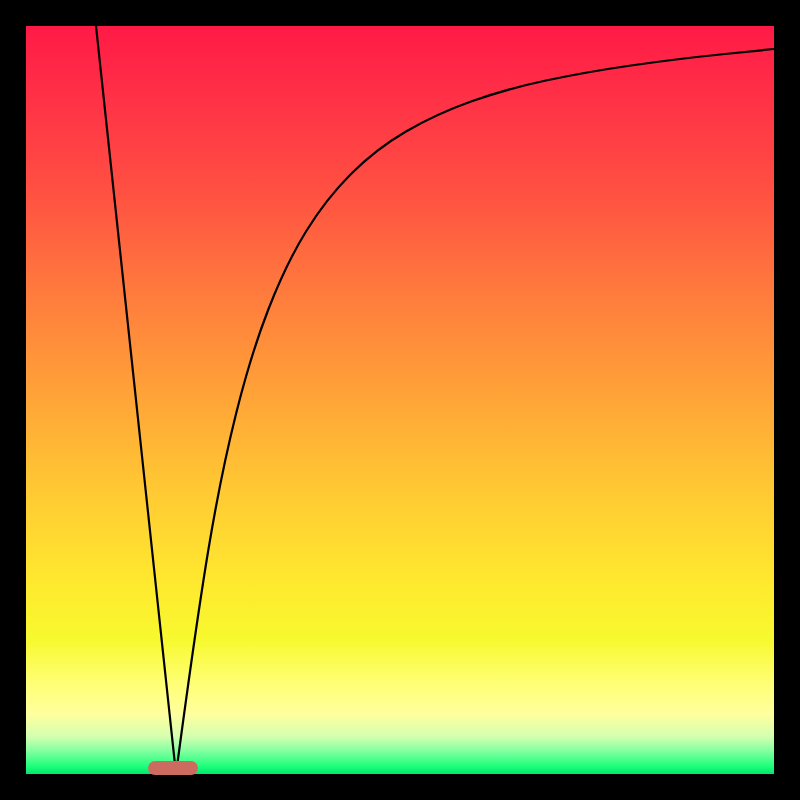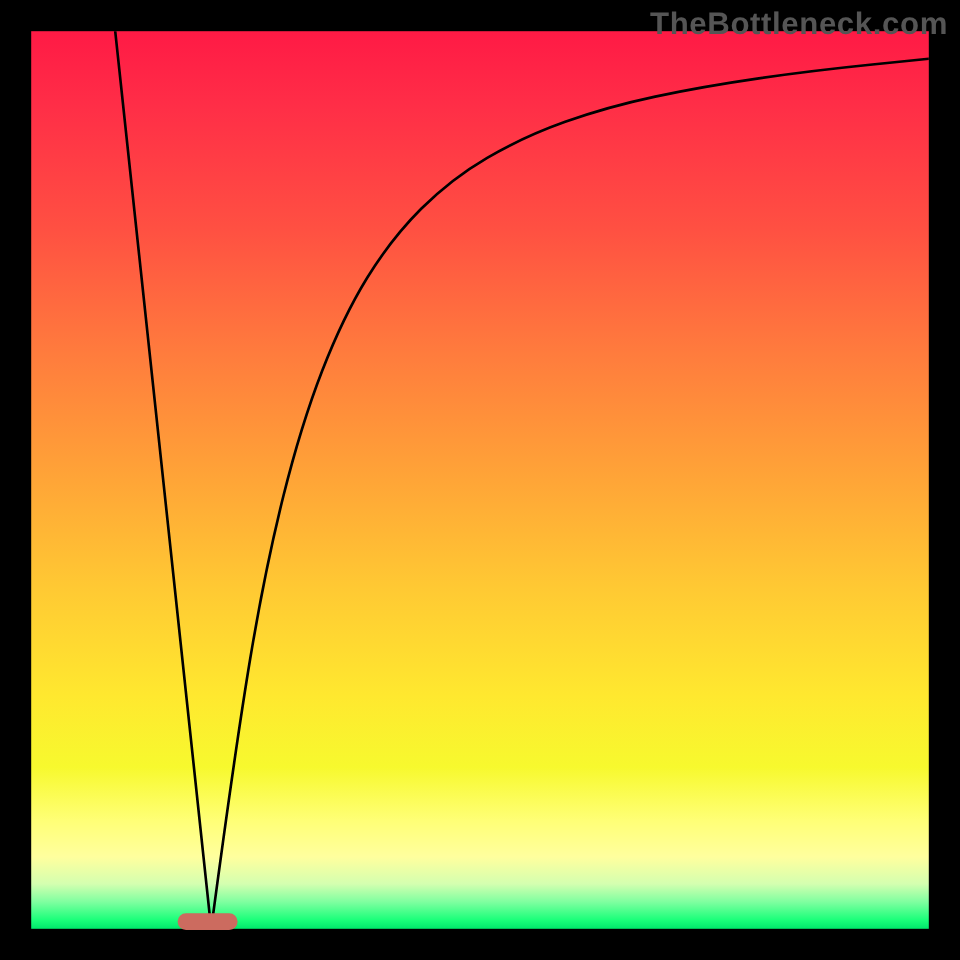--- a/index.html
+++ b/index.html
@@ -73,21 +73,20 @@
     fill: none;
     stroke: #000;
     stroke-width: 2.2;
     stroke-linecap: round;
   }
 </style>
 </head>
 <body>
 
 <div class="outer">
-  <div class="watermark">TheBottleneck.com</div>
 
   <div class="plot-area">
     <div class="gradient-bg"></div>
 
     <svg class="curve" viewBox="0 0 748 748" preserveAspectRatio="none">
       <path id="seg-left" d="M70 0 L150 748"></path>
       <path id="seg-right" d="M 150 748 Q 170 598 182.5 523 Q 195 448 210 388 Q 225 328 242.5 283 Q 260 238 280 205.5 Q 300 173 325 148 Q 350 123 380 105.5 Q 410 88 445 75.5 Q 480 63 520 54.5 Q 560 46 605 39.5 Q 650 33 699 28 L 748 23"></path>
     </svg>
 
     <div class="marker" id="marker" style="left: 122px; top: 735px; width: 50px; height: 14px; background: rgb(204, 107, 95);"></div>

